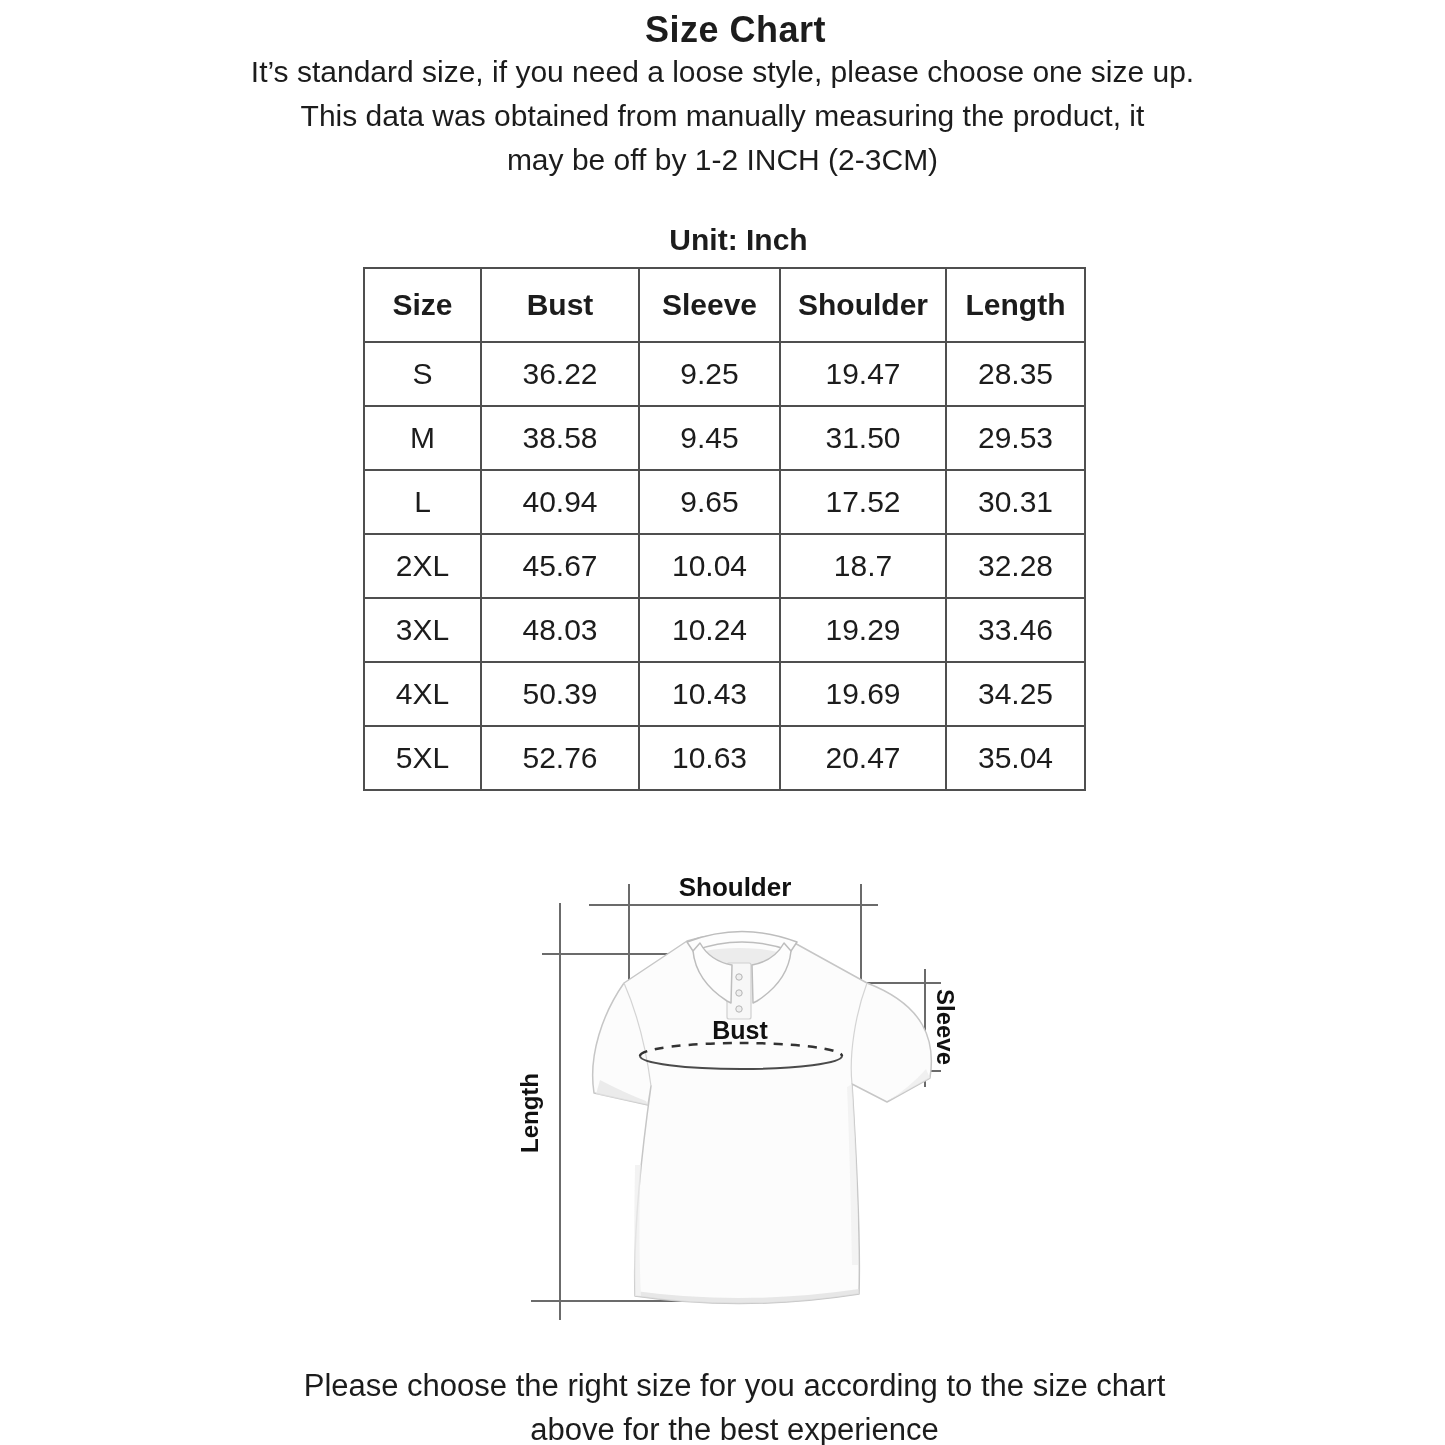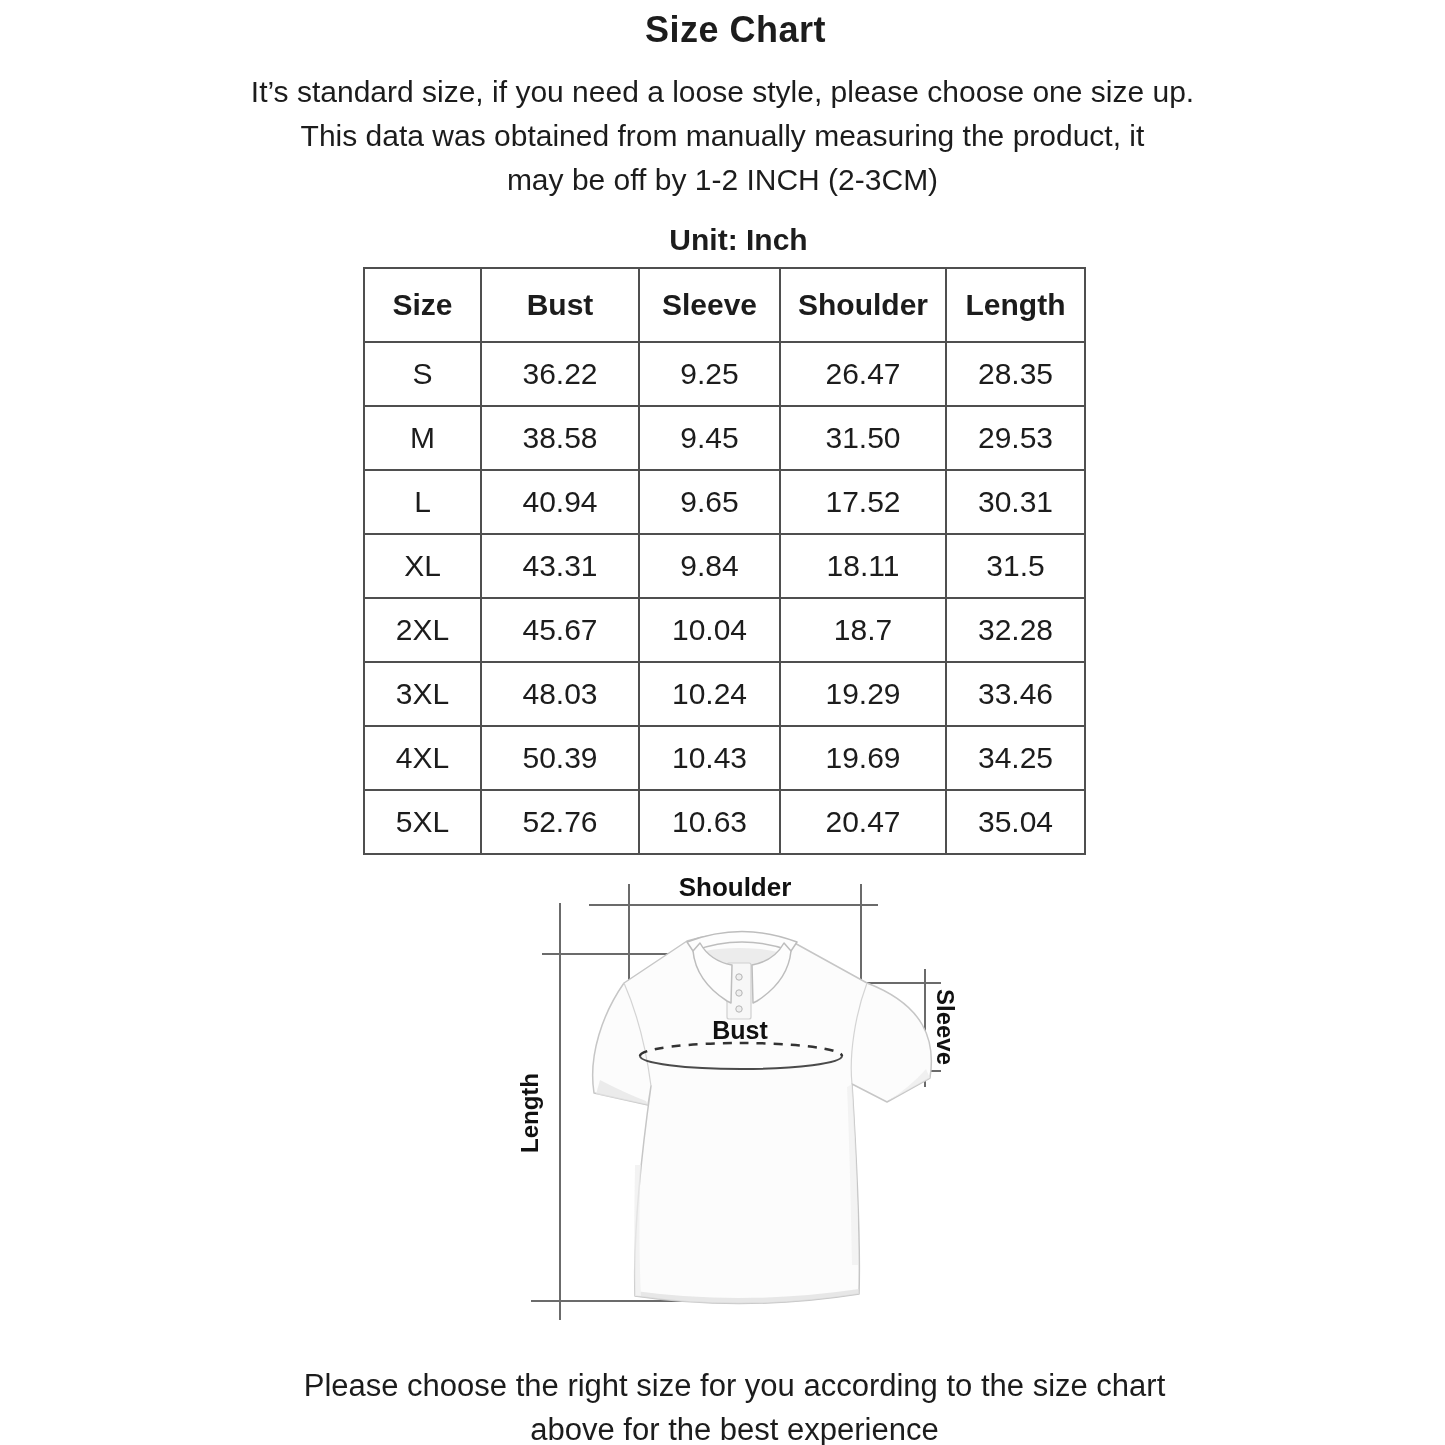--- a/index.html
+++ b/index.html
@@ -7,21 +7,21 @@
     position:relative;width:1445px;height:1445px;overflow:hidden;
     background:var(--background,#ffffff);
     font-family:"Liberation Sans",sans-serif;
     color:var(--text,#1c1c1c);
   }
   .title{
     position:absolute;top:6px;left:0;width:100%;margin:0;
     text-align:center;font-size:36px;line-height:48px;font-weight:800;letter-spacing:.5px;padding-left:13px;
   }
   .desc{
-    position:absolute;top:70px;left:0;width:100%;margin:0;
+    position:absolute;top:50px;left:0;width:100%;margin:0;
     text-align:center;font-size:30px;line-height:44px;white-space:pre-line;
   }
   .unit{
     position:absolute;top:202px;left:0;width:100%;margin:16px;
     text-align:center;font-size:30px;line-height:44px;font-weight:700;
   }
   .size-table{
     position:absolute;left:363px;top:267px;width:721px;
     border-collapse:collapse;table-layout:fixed;
     font-size:30px;text-align:center;color:var(--text,#1c1c1c);padding-left:32px;
@@ -68,43 +68,36 @@
           <th>Sleeve</th>
           <th>Shoulder</th>
           <th>Length</th>
         </tr>
       </thead>
     <tbody>
         <tr>
           <td>S</td>
           <td>36.22</td>
           <td>9.25</td>
-          <td>26.47</td>
+          <td>19.47</td>
           <td>28.35</td>
         </tr>
         <tr>
           <td>M</td>
           <td>38.58</td>
           <td>9.45</td>
           <td>31.50</td>
           <td>29.53</td>
         </tr>
         <tr>
           <td>L</td>
           <td>40.94</td>
           <td>9.65</td>
           <td>17.52</td>
           <td>30.31</td>
-        </tr>
-        <tr>
-          <td>XL</td>
-          <td>43.31</td>
-          <td>9.84</td>
-          <td>18.11</td>
-          <td>31.5</td>
         </tr>
         <tr>
           <td>2XL</td>
           <td>45.67</td>
           <td>10.04</td>
           <td>18.7</td>
           <td>32.28</td>
         </tr>
         <tr>
           <td>3XL</td>

